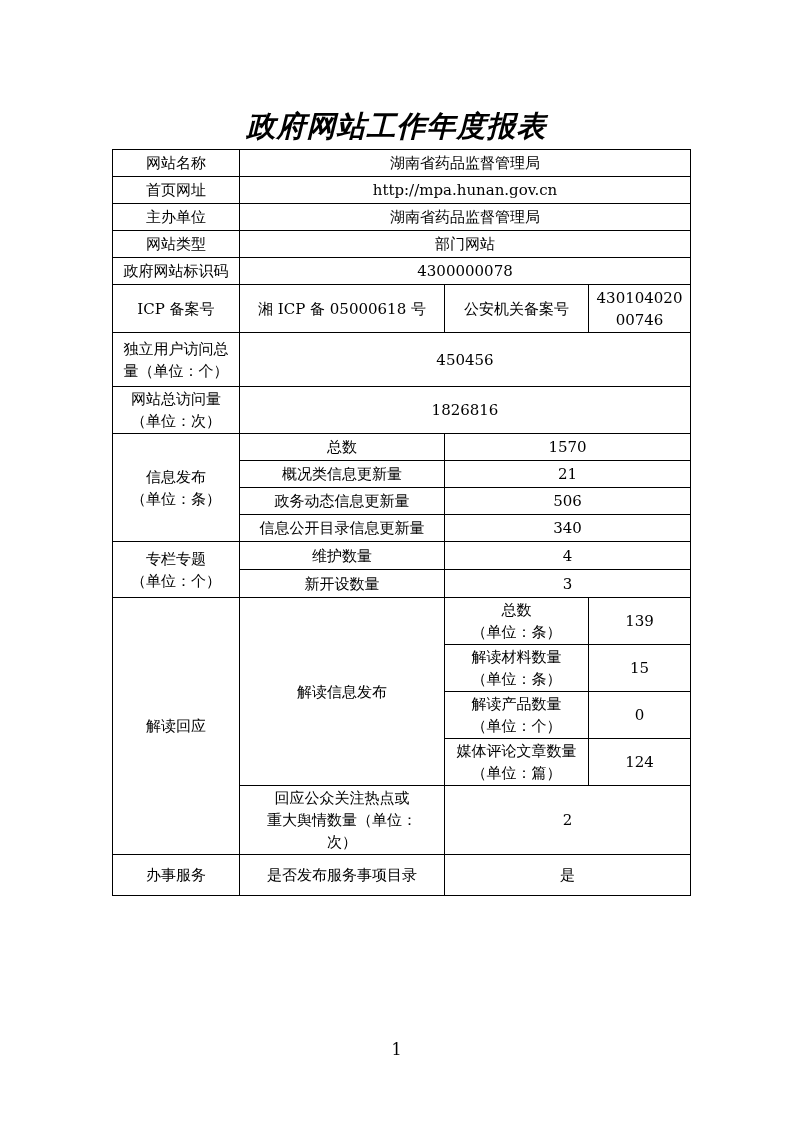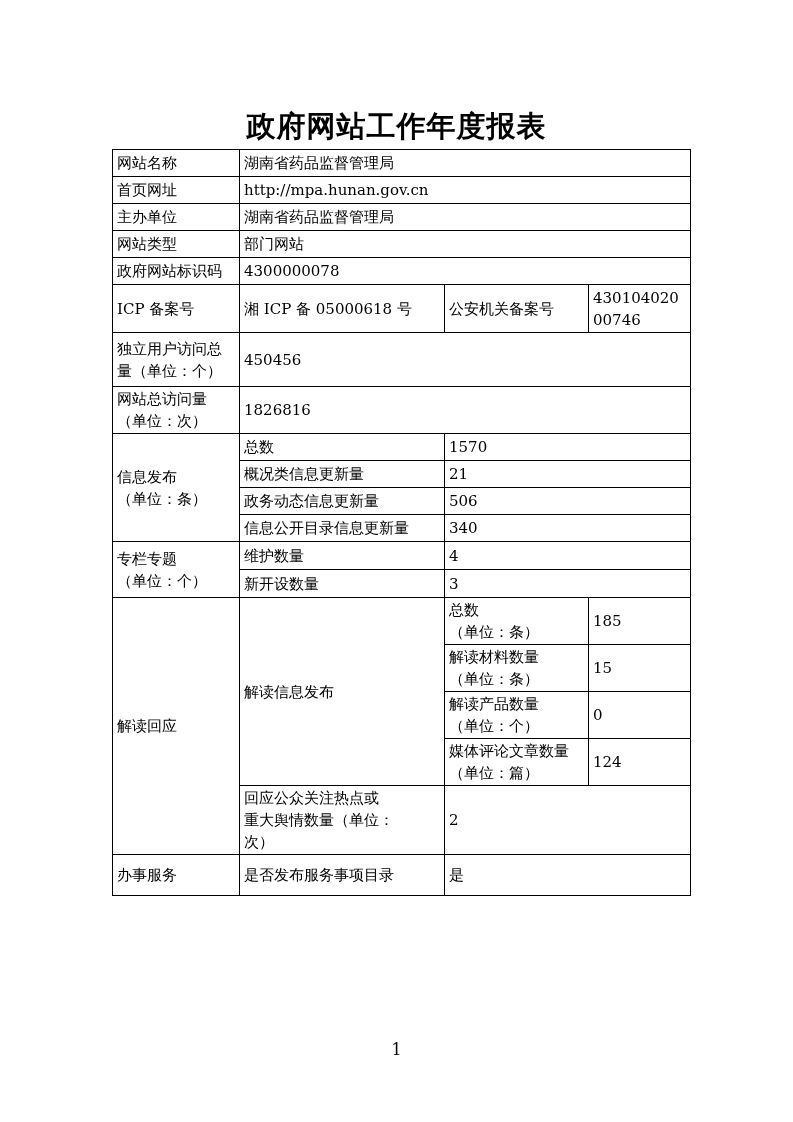--- a/index.html
+++ b/index.html
@@ -13,20 +13,21 @@
     overflow: hidden;
   }
   .title {
     padding-top: 106px;
     text-align: center;
     font-family: "DejaVu Sans", sans-serif;
     font-weight: bold;
     font-size: 29px;
     line-height: 40px;
     letter-spacing: 1px;
+    font-style: italic;
   }
   .subtitle {
     margin-top: 18px;
     text-align: center;
     font-size: 17px;
     line-height: 26px;
   }
   .filer {
     margin: 48px 0 0 112px;
     font-family: "DejaVu Sans", sans-serif;
@@ -36,20 +37,21 @@
   }
   table.report {
     margin: 3px 0 0 112px;
     border-collapse: collapse;
     table-layout: fixed;
     width: 578px;
     font-size: 15px;
   }
   table.report td {
     border: 1px solid #000000;
+    text-align: center;
     vertical-align: middle;
     padding: 1px 4px;
     line-height: 22px;
     white-space: pre-line;
     overflow: hidden;
   }
   col.c1 { width: 127px; }
   col.c2 { width: 205px; }
   col.c3 { width: 144px; }
   col.c4 { width: 102px; }
@@ -153,21 +155,21 @@
       <tr class="h28">
         <td>新开设数量</td>
         <td colspan="2">3</td>
       </tr>
 
       <tr class="h45">
         <td rowspan="5">解读回应</td>
         <td rowspan="4">解读信息发布</td>
         <td>总数
 （单位：条）</td>
-        <td>185</td>
+        <td>139</td>
       </tr>
       <tr class="h45">
         <td>解读材料数量
 （单位：条）</td>
         <td>15</td>
       </tr>
       <tr class="h45">
         <td>解读产品数量
 （单位：个）</td>
         <td>0</td>

